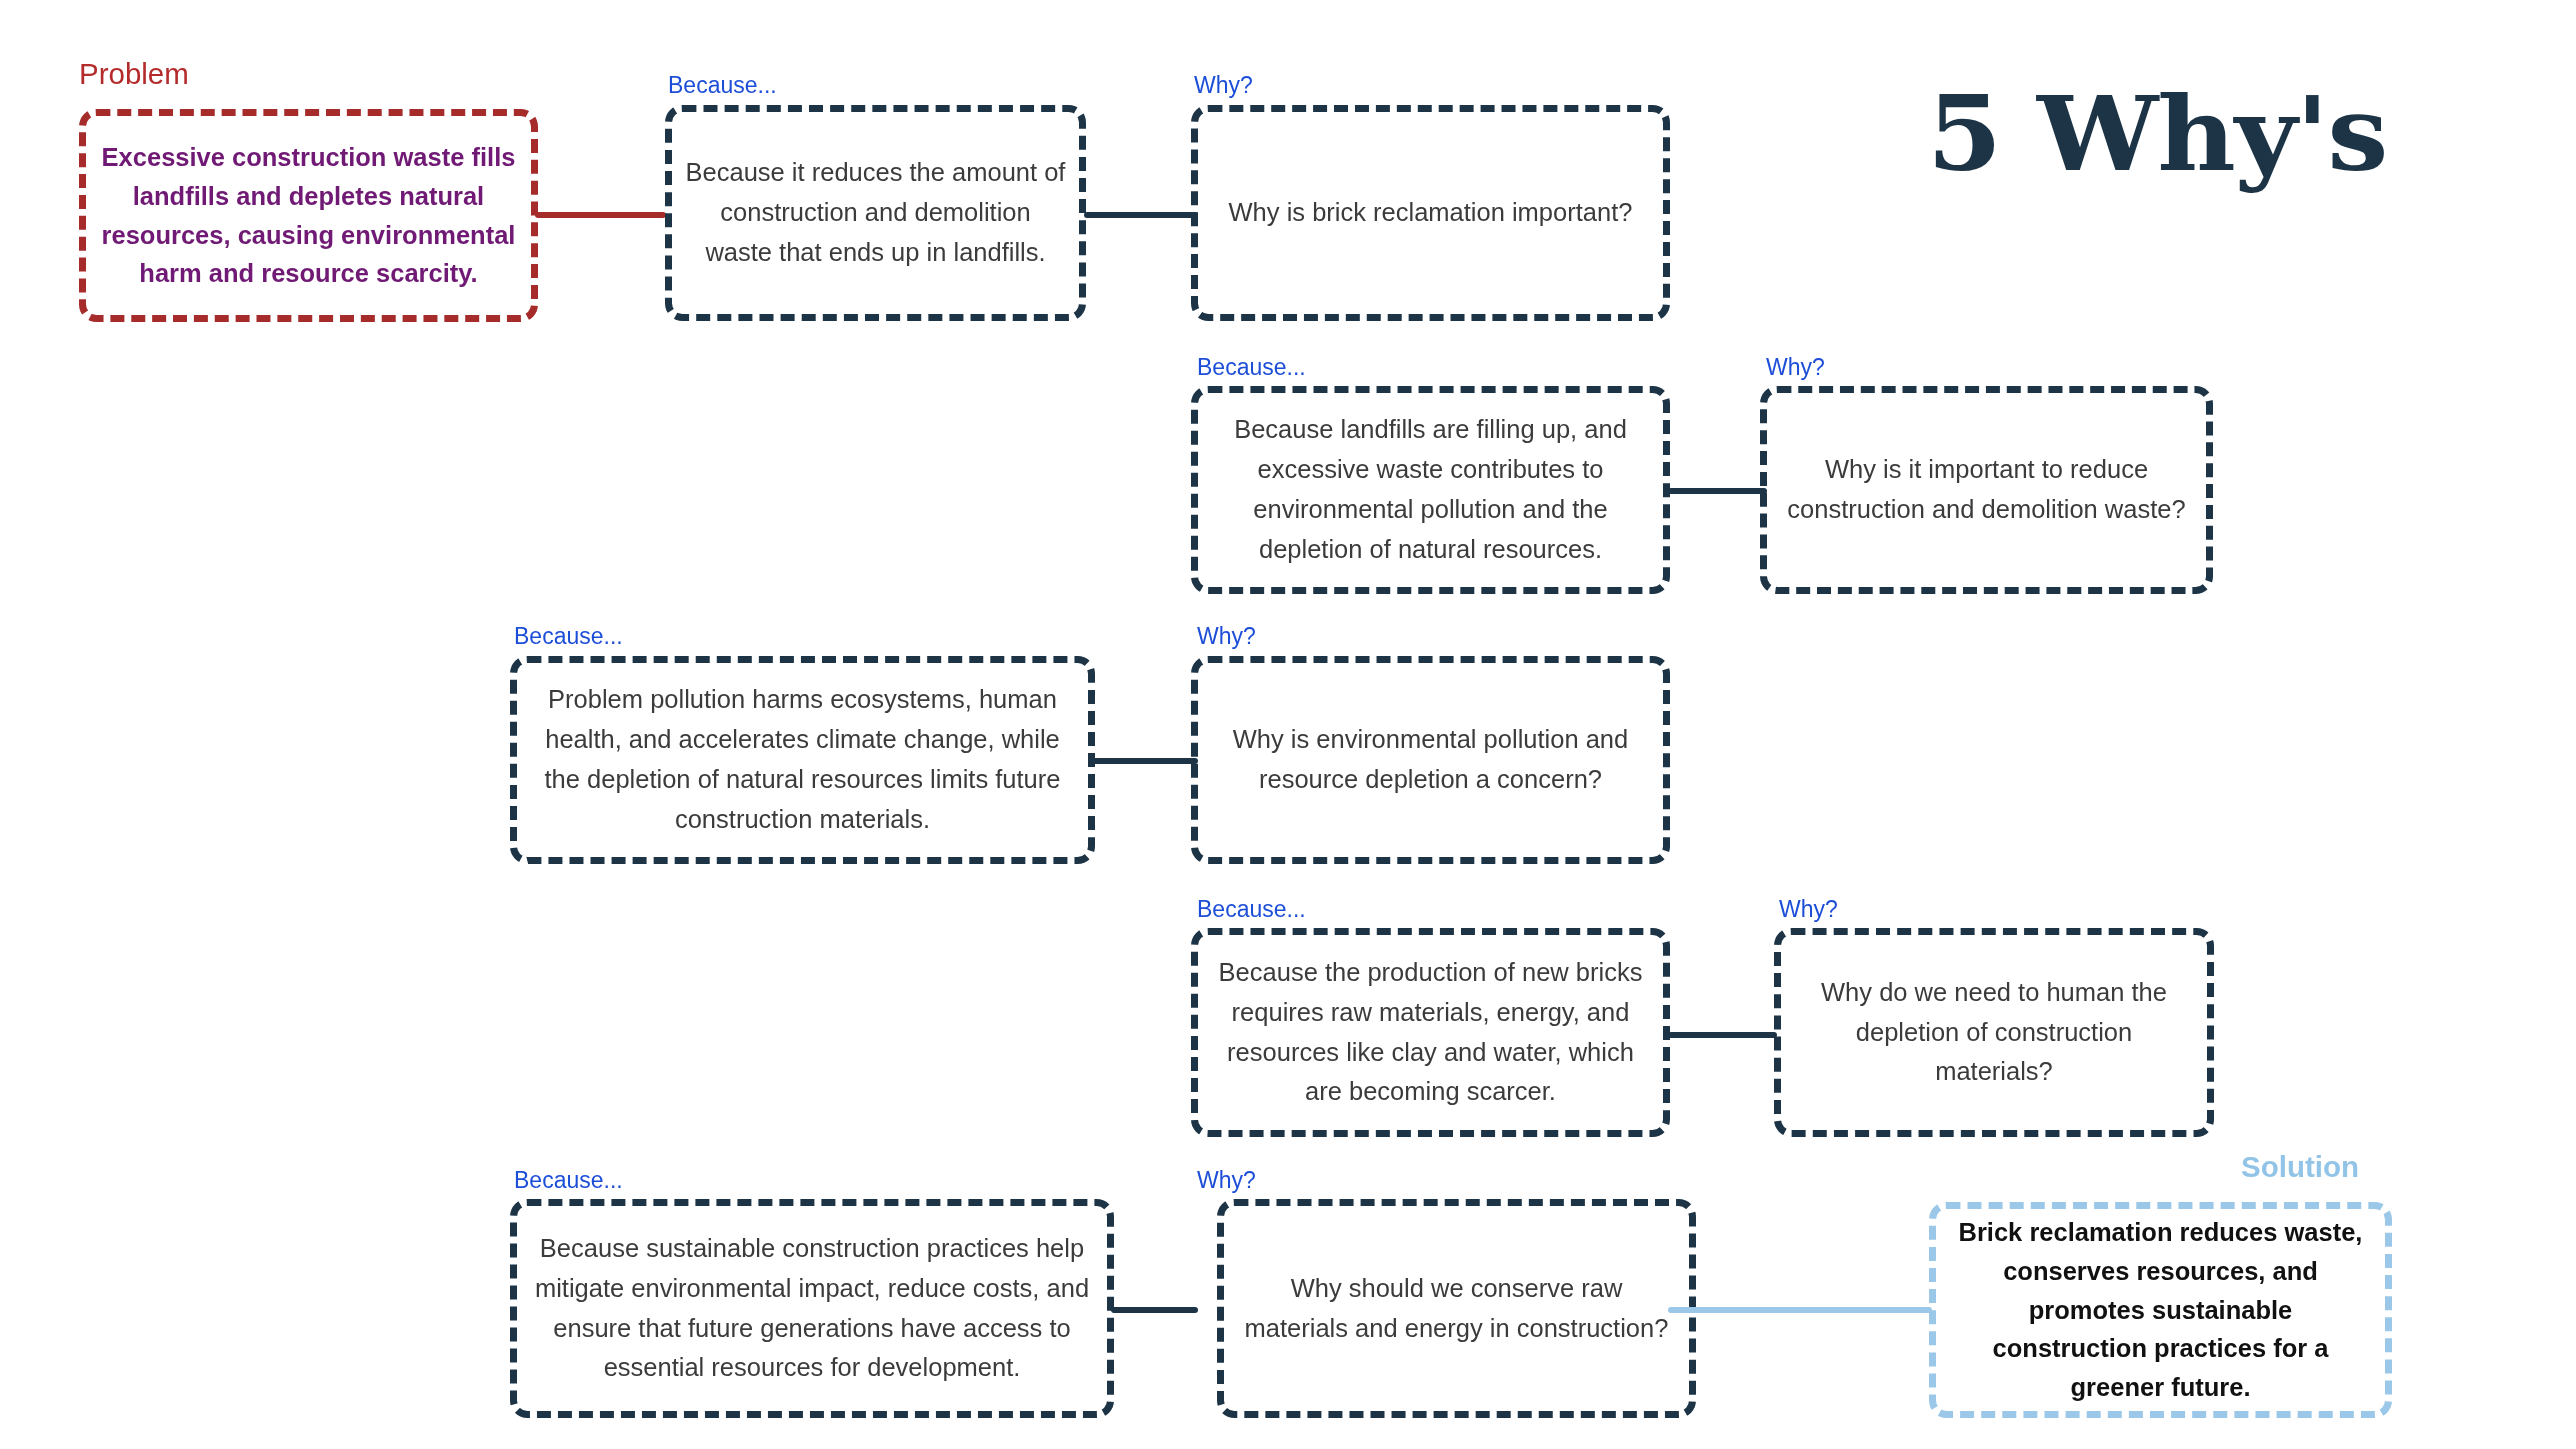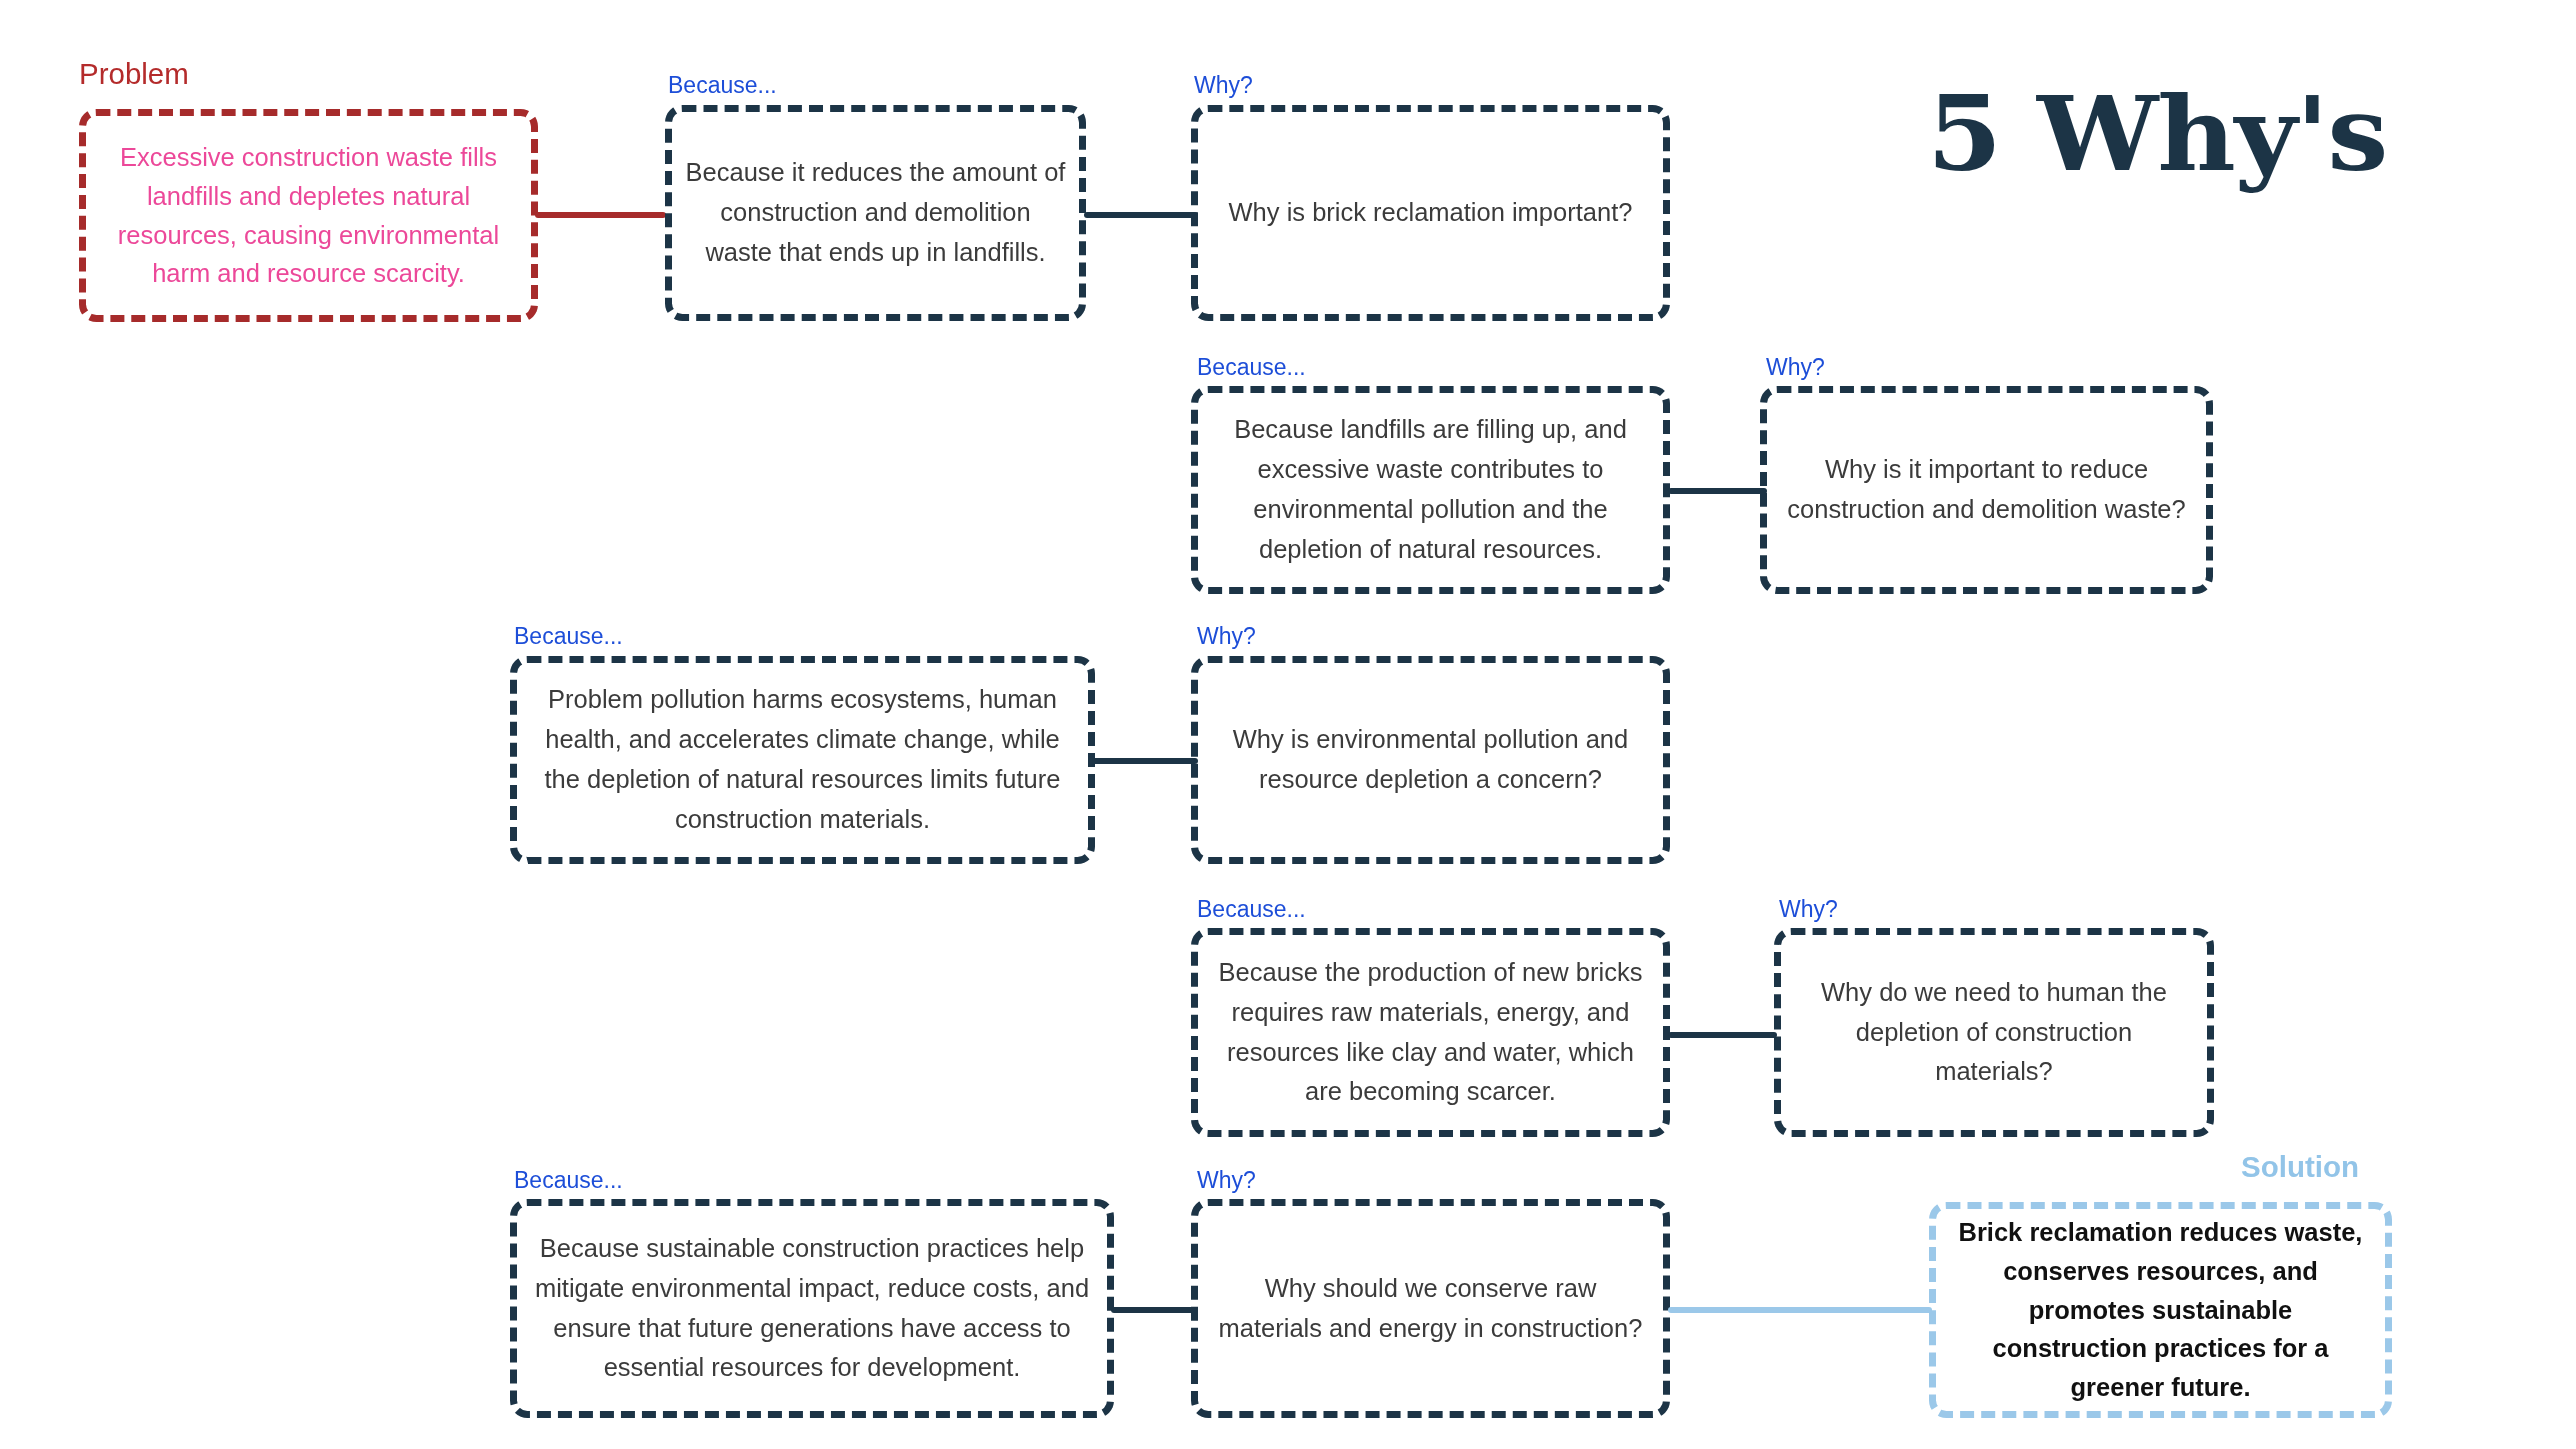--- a/index.html
+++ b/index.html
@@ -18,21 +18,21 @@
   }
   .node .txt{
     position:relative;z-index:2;
     text-align:center;width:100%;
     padding:0 20px;box-sizing:border-box;
     white-space:pre-line;
   }
 
   
   .v-problem .body{border-color:#A62B2B;}
-  .v-problem .txt{color:#ec4899;font-weight:400;font-size:25.5px;line-height:1.52;}
+  .v-problem .txt{color:#701a75;font-weight:700;font-size:25.5px;line-height:1.52;}
   .v-navy .body{border-color:#1C3446;}
   .v-navy .txt{color:#3B3B3B;font-weight:400;font-size:25.5px;line-height:1.56;}
   .v-solution .body{border-color:#9BC8E9;}
   .v-solution .txt{color:#111111;font-weight:700;font-size:25.5px;line-height:1.52;}
 
   
   .caption{
     position:absolute;font-size:23px;line-height:1;white-space:nowrap;
   }
   .cap-navy{color:#1d4ed8;font-weight:400;}
@@ -131,21 +131,21 @@
 
   <div class="caption cap-navy" style="left:514px;top:1169px;">Because...</div>
   <div class="node v-navy" style="left:510px;top:1199px;width:604px;height:219px;">
     <div class="body"></div>
     <div class="txt">Because sustainable construction practices help mitigate environmental impact, reduce costs, and ensure that future generations have access to essential resources for development.</div>
   </div>
 
   <div class="link link-navy" style="left:1111px;top:1307px;width:87px;"></div>
 
   <div class="caption cap-navy" style="left:1197px;top:1169px;">Why?</div>
-  <div class="node v-navy" style="left:1191px;top:1199px;width:479px;height:219px;align-items:center;">
+  <div class="node v-navy" style="left:1217px;top:1199px;width:479px;height:219px;align-items:center;">
     <div class="body"></div>
     <div class="txt">Why should we conserve raw materials and energy in construction?</div>
   </div>
 
   <div class="link link-blue" style="left:1668px;top:1307px;width:264px;"></div>
 
   <div class="caption cap-solution" style="left:2241px;top:1152px;">Solution</div>
   <div class="node v-solution" style="left:1929px;top:1202px;width:463px;height:216px;">
     <div class="body"></div>
     <div class="txt">Brick reclamation reduces waste, conserves resources, and promotes sustainable construction practices for a greener future.</div>

